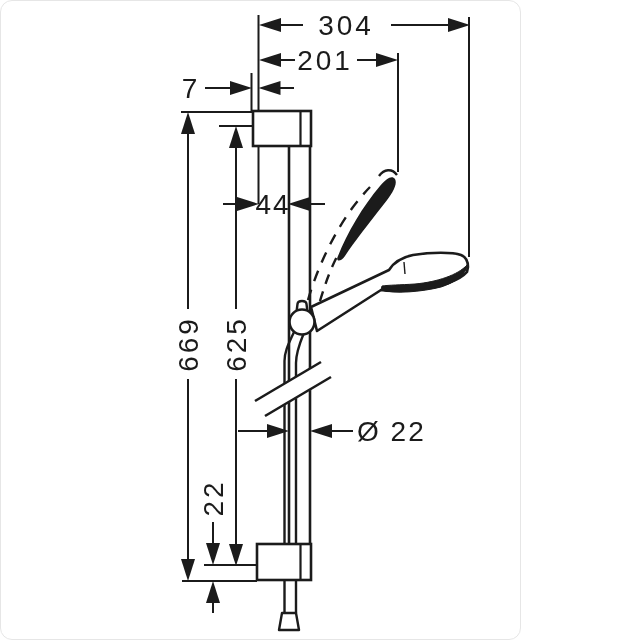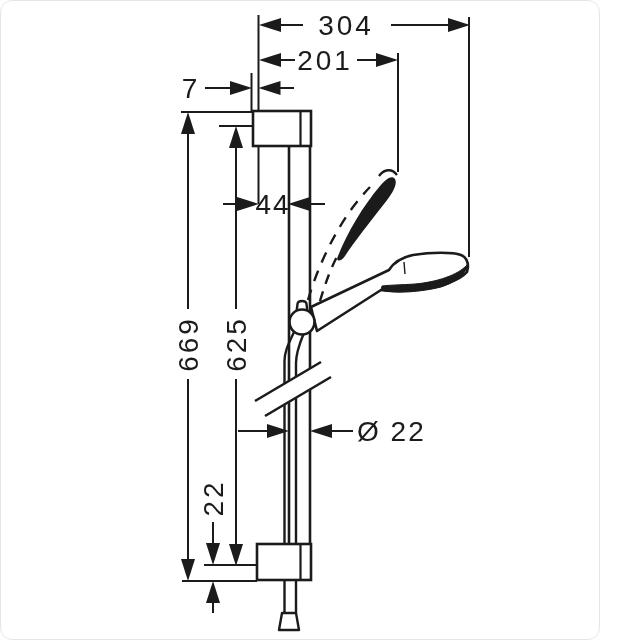--- a/index.html
+++ b/index.html
@@ -1,18 +1,18 @@
 <!DOCTYPE html>
 <html><head>
 <meta charset="utf-8">
 <style>
   html,body{margin:0;padding:0;background:#fff;}
   .canvas{
     position:relative;
-    width:600px;height:640px;
+    width:521px;height:640px;
     background:#ffffff;
     box-sizing:border-box;
     border:1.5px solid #e6e6e6;
     border-radius:12px;
     overflow:hidden;
     font-family:"Liberation Sans", sans-serif;
   }
   svg{display:block;}
   .dim-text{
     font-family:"Liberation Sans","DejaVu Sans",sans-serif;

